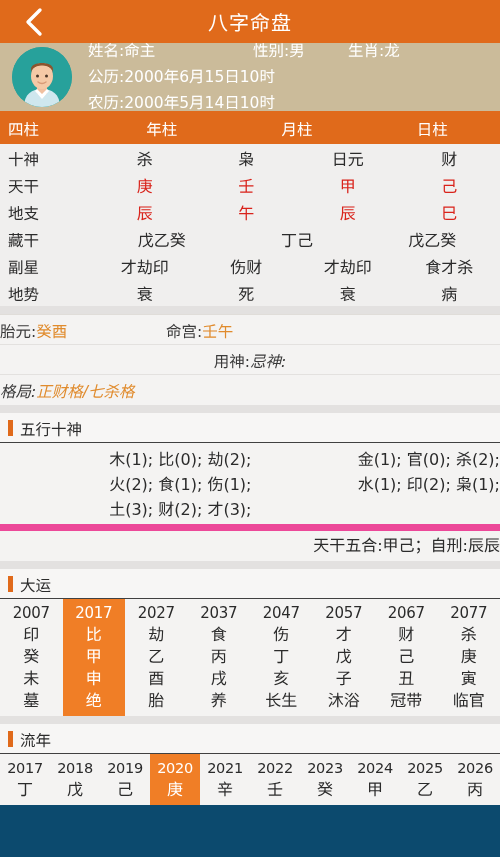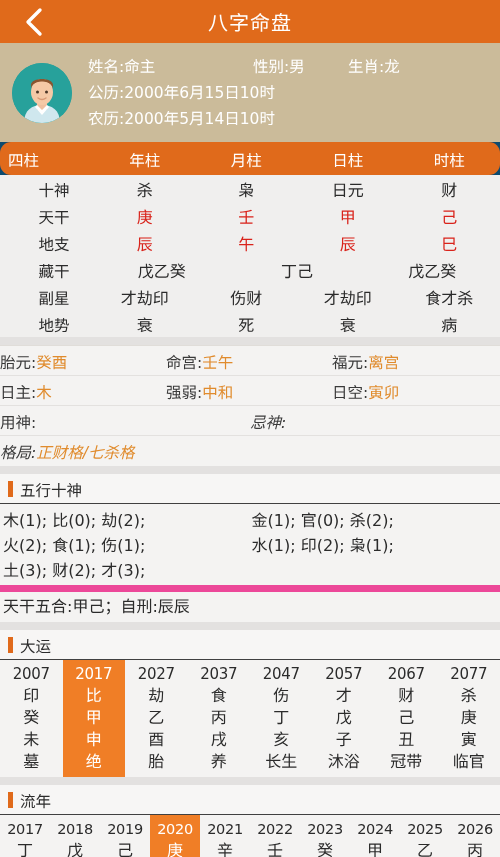--- a/index.html
+++ b/index.html
@@ -21,74 +21,74 @@
     position:absolute;left:14px;top:0;height:43px;width:40px;
     display:flex;align-items:center;justify-content:center;cursor:pointer;
   }
   .titlebar .back svg{display:block;}
   .titlebar .title{
     color:#ffffff;font-size:20px;letter-spacing:1px;font-weight:400;
   }
 
   
   .profile{
-    height:99px;background:#cbbb9a;display:flex;align-items:center;
+    height:68px;background:#cbbb9a;display:flex;align-items:center;
     padding:0 0 0 12px;box-sizing:border-box;position:relative;
   }
   .avatar{
     width:60px;height:60px;border-radius:50%;background:#27a19b;
     overflow:hidden;flex:0 0 60px;position:relative;
   }
   .avatar svg{display:block;}
   .pinfo{margin-left:16px;color:#ffffff;font-size:15.5px;line-height:26px;}
   .pinfo .row1{display:flex;}
   .pinfo .row1 span{white-space:nowrap;}
   .pinfo .nm{width:165px;}
   .pinfo .gd{width:95px;}
 
   
   .tblhead{
     height:33px;background:#e06a1b;color:#fff;font-size:15.5px;
-    display:flex;align-items:center;border-radius:11px;
+    display:flex;align-items:center;
   }
   .tblhead>div,.trow>div{box-sizing:border-box;}
   .c0{width:100px;padding-left:8px;}
   .c1,.c2,.c3,.c4{flex:1;text-align:center;}
   .c1{margin-left:-6px;}
 
   .tblbody{background:#f0efee;}
   .trow{display:flex;align-items:center;height:27px;font-size:16px;color:#2b2b2b;}
   .trow.red{color:#d9231b;}
-  .trow .c0{color:#2b2b2b;font-size:15.5px;text-align:center;}
+  .trow .c0{color:#2b2b2b;font-size:15.5px;}
 
   
   .sep{height:8px;background:#e3e1e0;}
   .infobox{background:#f4f3f2;border-top:1px solid #e0ddd9;}
   .irow{
     display:flex;align-items:center;height:30px;font-size:15.5px;color:#3a3a3a;
     border-bottom:1px solid #e3e1df;padding-left:0;box-sizing:border-box;
   }
   .irow:last-child{border-bottom:none;}
   .icell{width:166px;white-space:nowrap;}
   .icell.wide{width:auto;font-style:italic;}
   .v{color:#e08b2d;}
-  .irow.yj .icell:first-child{width:250px;}
+  .irow.yj .icell:first-child{width:250px;text-align:right;}
 
   
   .sechdr{
     height:30px;display:flex;align-items:center;background:#f7f6f5;
     font-size:15.5px;color:#2b2b2b;border-bottom:1px solid #404040;
     padding-left:8px;box-sizing:border-box;
   }
   .sechdr .bar{
     width:5px;height:16px;background:#e06a1b;margin-right:7px;flex:0 0 5px;
   }
 
   
-  .wxbox{background:#f4f3f2;}
+  .wxbox{background:#f4f3f2;text-align:right;}
   .wxgrid{display:flex;padding:4px 0 2px 3px;}
   .wxcol{width:250px;font-size:16px;line-height:25px;color:#2b2b2b;}
   .wxcol.right{padding-left:0;}
   .wxfoot{
     font-size:16px;color:#2b2b2b;height:30px;line-height:30px;padding-left:3px;
     border-top:7px solid #ec4899;
   }
 
   
   .yrstrip{background:#f4f3f2;display:flex;padding:0;}
@@ -142,21 +142,20 @@
       <div>公历:2000年6月15日10时</div>
       <div>农历:2000年5月14日10时</div>
     </div>
   </div>
 
   <div class="tblhead">
     <div class="c0">四柱</div>
     <div class="c1">年柱</div>
     <div class="c2">月柱</div>
     <div class="c3">日柱</div>
-    <div class="c4">时柱</div>
   </div>
   <div class="tblbody" id="pillars-body">
       <div class="trow">
         <div class="c0">十神</div>
         <div class="c1">杀</div>
         <div class="c2">枭</div>
         <div class="c3">日元</div>
         <div class="c4">财</div>
       </div>
       <div class="trow red">
@@ -194,26 +193,20 @@
         <div class="c4">病</div>
       </div>
     </div>
 
   <div class="sep"></div>
 
   <div class="infobox">
     <div class="irow">
       <div class="icell"><span>胎元:</span><span class="v">癸酉</span></div>
       <div class="icell"><span>命宫:</span><span class="v">壬午</span></div>
-      <div class="icell"><span>福元:</span><span class="v">离宫</span></div>
-    </div>
-    <div class="irow">
-      <div class="icell"><span>日主:</span><span class="v">木</span></div>
-      <div class="icell"><span>强弱:</span><span class="v">中和</span></div>
-      <div class="icell"><span>日空:</span><span class="v">寅卯</span></div>
     </div>
     <div class="irow yj">
       <div class="icell"><span>用神:</span><span class="v"></span></div>
       <div class="icell wide"><span>忌神:</span><span class="v"></span></div>
     </div>
     <div class="irow">
       <div class="icell wide"><span>格局:</span><span class="v">正财格/七杀格</span></div>
     </div>
   </div>
 

